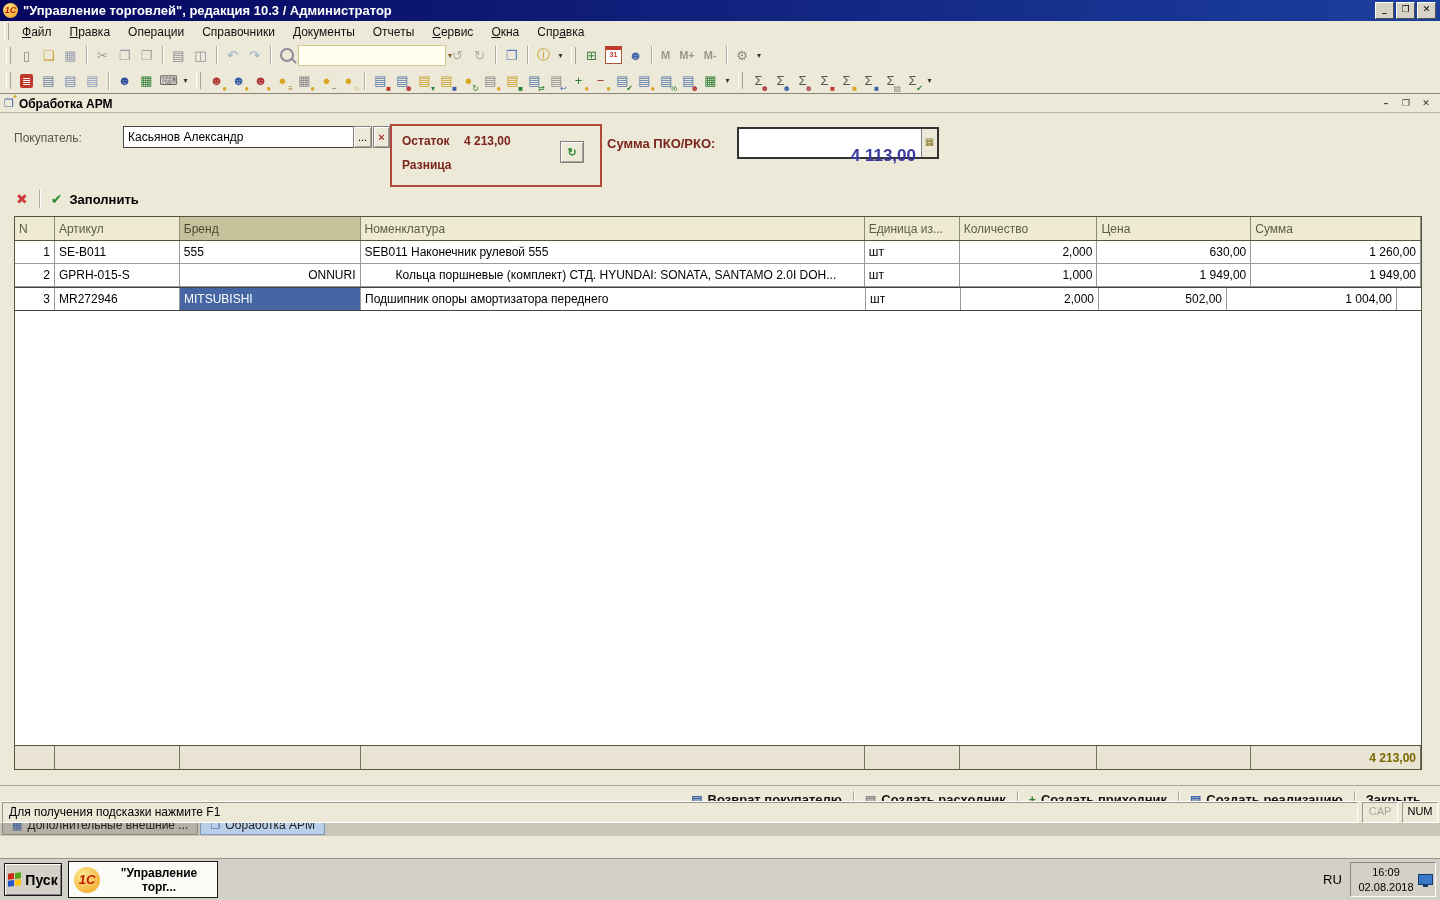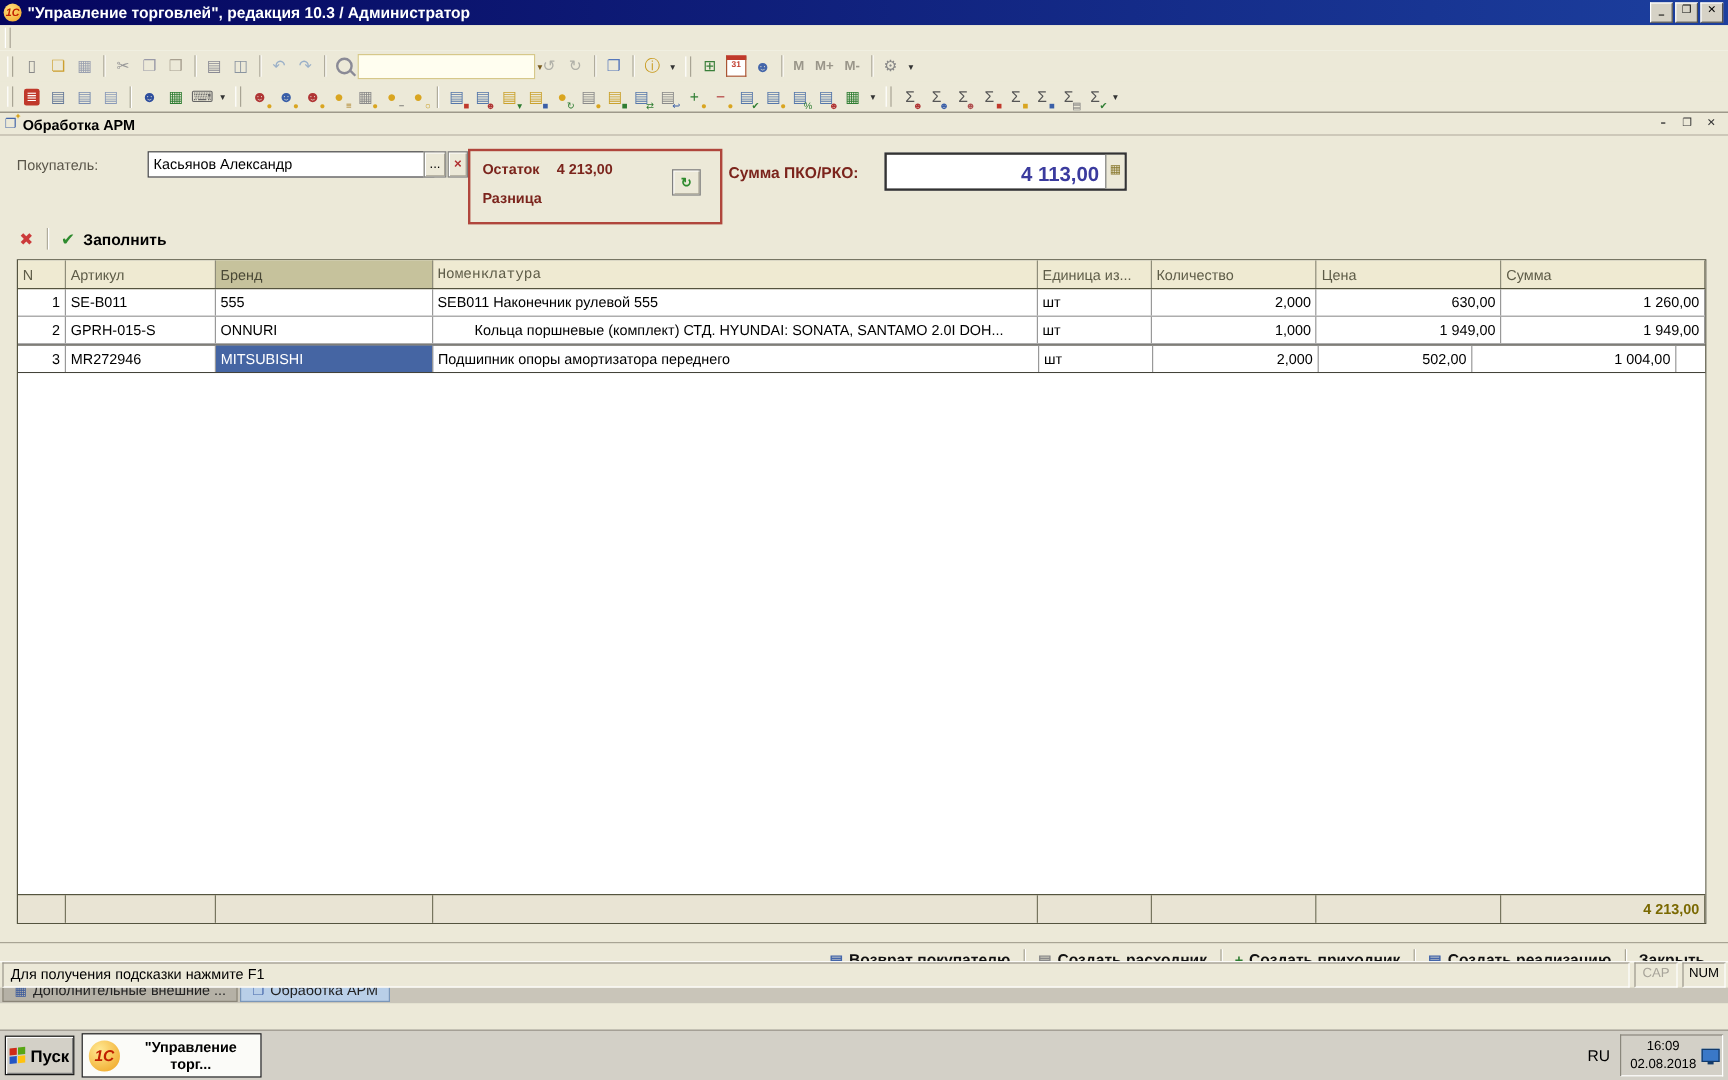--- a/index.html
+++ b/index.html
@@ -46,21 +46,21 @@
   .mdibtns{margin-left:auto;display:flex;gap:4px;padding-right:6px}
   .mbt{width:16px;height:13px;text-align:center;font:bold 9px/12px "DejaVu Sans",sans-serif;color:#333}
   
   .lbl{position:absolute;font-size:12px}
   #inp-buyer{position:absolute;left:123px;top:126px;width:229px;height:20px;border:1px solid #444;font-size:12px;padding:0 4px;background:#fff}
   .btn3d{position:absolute;background:#ece9d8;border:1px solid #808080;box-shadow:inset 1px 1px 0 #fff,inset -1px -1px 0 #a8a494;
          text-align:center;font-size:11px;padding:0;cursor:default}
   #redbox{position:absolute;left:390px;top:124px;width:208px;height:59px;border:2px solid var(--frame_red)}
   .maroon{color:var(--maroon_label);font-weight:bold}
   #amount-wrap{position:absolute;left:737px;top:127px;width:198px;height:28px;border:2px solid #333;background:#fff;display:flex}
-  #amount-val{flex:1;text-align:right;font-weight:bold;font-size:17px;color:var(--amount_blue);padding:7px 5px 0 0;font-family:"Liberation Sans",sans-serif}
+  #amount-val{flex:1;text-align:right;font-weight:bold;font-size:17px;color:var(--amount_blue);padding:17px 5px 0 0;font-family:"Liberation Sans",sans-serif}
   #calcbtn{width:15px;background:#ece9d8;border-left:1px solid #808080;color:#8a7a30;font-size:10px;line-height:26px;text-align:center}
   
   #gridtb{position:absolute;left:16px;top:189px;display:flex;align-items:center;gap:7px;height:20px}
   .gx{color:#cc3a3a;font-weight:bold;font-size:14px}
   .gv{color:#2e8b2e;font-weight:bold;font-size:14px}
   .gl{font-weight:bold;font-size:13px}
   
   #tablewrap{position:absolute;left:14px;top:216px;width:1408px;height:554px;border:1px solid #55543f;
              display:flex;flex-direction:column;background:#fff;box-sizing:border-box}
   .thead{display:flex;height:23px;background:#efead2;border-bottom:1px solid #55543f;color:#5e5c48;flex:0 0 auto}
@@ -122,20 +122,31 @@
   <span>"Управление торговлей", редакция 10.3 / Администратор</span>
   <span class="wbtns">
     <span class="wbtn">_</span>
     <span class="wbtn">❐</span>
     <span class="wbtn">✕</span>
   </span>
 </div>
 
 <div id="menubar" class="abs">
   <span class="grip"></span>
+  <span style="display:flex">
+      <span class="mitem"><u>Ф</u>айл</span>
+      <span class="mitem"><u>П</u>равка</span>
+      <span class="mitem">Операции</span>
+      <span class="mitem">Справочники</span>
+      <span class="mitem"><u>Д</u>окументы</span>
+      <span class="mitem">Отчеты</span>
+      <span class="mitem"><u>С</u>ервис</span>
+      <span class="mitem"><u>О</u>кна</span>
+      <span class="mitem">Спр<u>а</u>вка</span>
+    </span>
 </div>
 
 <div id="tb1" class="abs tbrow">
     <span class="grip"></span>
     <span class="tbicon">
       <span style="color: rgb(136, 136, 136);">▯</span>
     </span>
     <span class="tbicon">
       <span style="color: rgb(204, 159, 47);">❏</span>
     </span>
@@ -397,41 +408,41 @@
   <span class="tbsep"></span>
   <span class="gv">✔</span>
   <span class="gl">Заполнить</span>
 </div>
 
 <div id="tablewrap">
   <div class="thead">
       <div class="th" style="width: 40px;">N</div>
       <div class="th" style="width: 125px;">Артикул</div>
       <div class="th selcol" style="width: 181px;">Бренд</div>
-      <div class="th" style="width: 505px; font-family: Liberation Mono, monospace;">Номенклатура</div>
+      <div class="th" style="width: 505px;">Номенклатура</div>
       <div class="th" style="width: 95px;">Единица из...</div>
       <div class="th" style="width: 138px;">Количество</div>
       <div class="th" style="width: 154px;">Цена</div>
       <div class="th" style="width: 170px;">Сумма</div>
     </div>
   <div>
       <div class="trow">
         <div class="td ar" style="width: 40px;">1</div>
         <div class="td" style="width: 125px;">SE-B011</div>
         <div class="td" style="width: 181px;">555</div>
         <div class="td" style="width: 505px;">SEB011 Наконечник рулевой 555</div>
         <div class="td" style="width: 95px;">шт</div>
         <div class="td ar" style="width: 138px;">2,000</div>
         <div class="td ar" style="width: 154px;">630,00</div>
         <div class="td ar" style="width: 170px;">1 260,00</div>
       </div>
       <div class="trow">
         <div class="td ar" style="width: 40px;">2</div>
         <div class="td" style="width: 125px;">GPRH-015-S</div>
-        <div class="td" style="width: 181px;">ONNURI</div>
+        <div class="td" style="width: 181px; text-align: right;">ONNURI</div>
         <div class="td" style="width: 505px; padding-left: 35px;">Кольца поршневые (комплект) СТД. HYUNDAI: SONATA, SANTAMO 2.0I DOH...</div>
         <div class="td" style="width: 95px;">шт</div>
         <div class="td ar" style="width: 138px;">1,000</div>
         <div class="td ar" style="width: 154px;">1 949,00</div>
         <div class="td ar" style="width: 170px;">1 949,00</div>
       </div>
       <div class="trow selrow">
         <div class="td ar" style="width: 40px;">3</div>
         <div class="td" style="width: 125px;">MR272946</div>
         <div class="td selcell" style="width: 181px;">MITSUBISHI</div>

